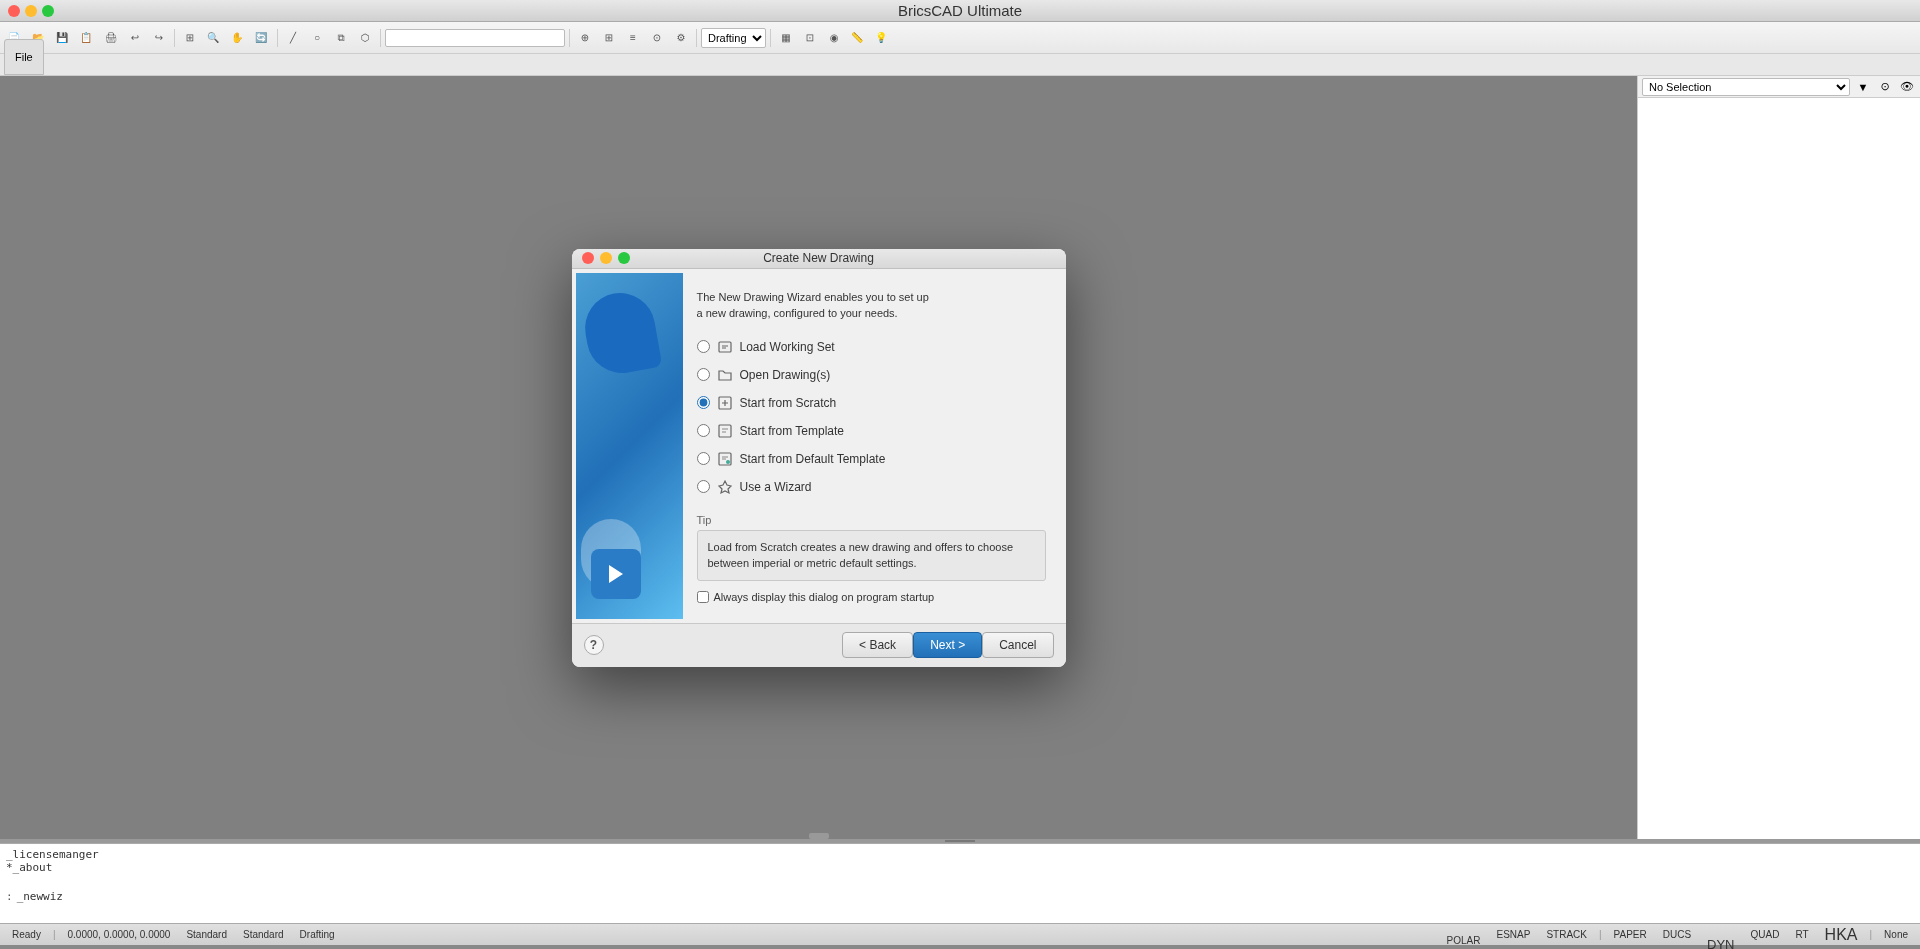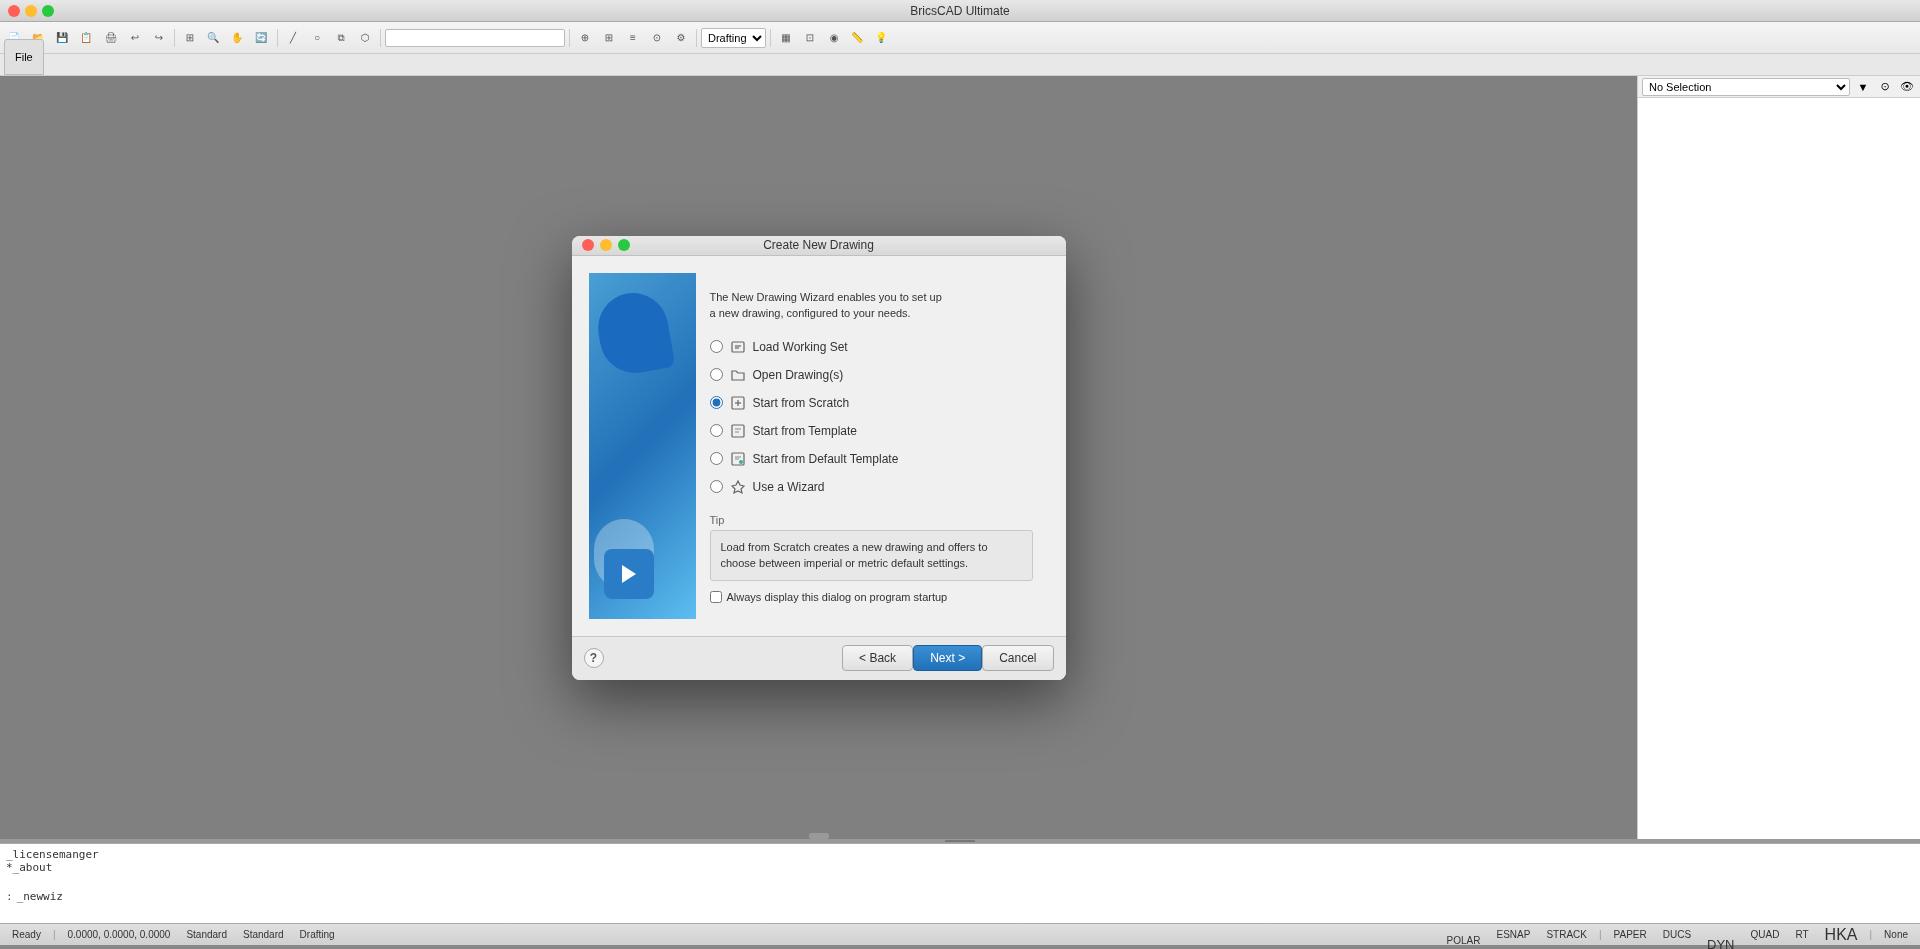--- a/index.html
+++ b/index.html
@@ -32,21 +32,21 @@
     }
     .win-btn {
       width: 12px; height: 12px;
       border-radius: 50%;
       border: none;
       cursor: pointer;
     }
     .win-close { background: #ff5f57; }
     .win-min { background: #febc2e; }
     .win-max { background: #28c840; }
-    #app-title { font-size: 12px; color: #333; font-weight: 500; }
+    #app-title { font-size: 15px; color: #333; font-weight: 500; }
 
     
     #toolbar {
       height: 32px;
       background: linear-gradient(to bottom, #f5f5f5, #e8e8e8);
       border-bottom: 1px solid #ccc;
       display: flex;
       align-items: center;
       padding: 0 4px;
       gap: 2px;
@@ -204,21 +204,21 @@
       display: flex;
       gap: 6px;
     }
     #dialog-title-text {
       font-size: 12px;
       font-weight: 500;
       color: #333;
     }
     #dialog-body {
       display: flex;
-      padding: 17px;
+      padding: 4px;
     }
     #dialog-left {
       width: 107px;
       background: linear-gradient(135deg, #4a9fd4 0%, #2170b8 50%, #5dbef0 100%);
       min-height: 320px;
       position: relative;
       overflow: hidden;
     }
     
     .logo-shape-big {

